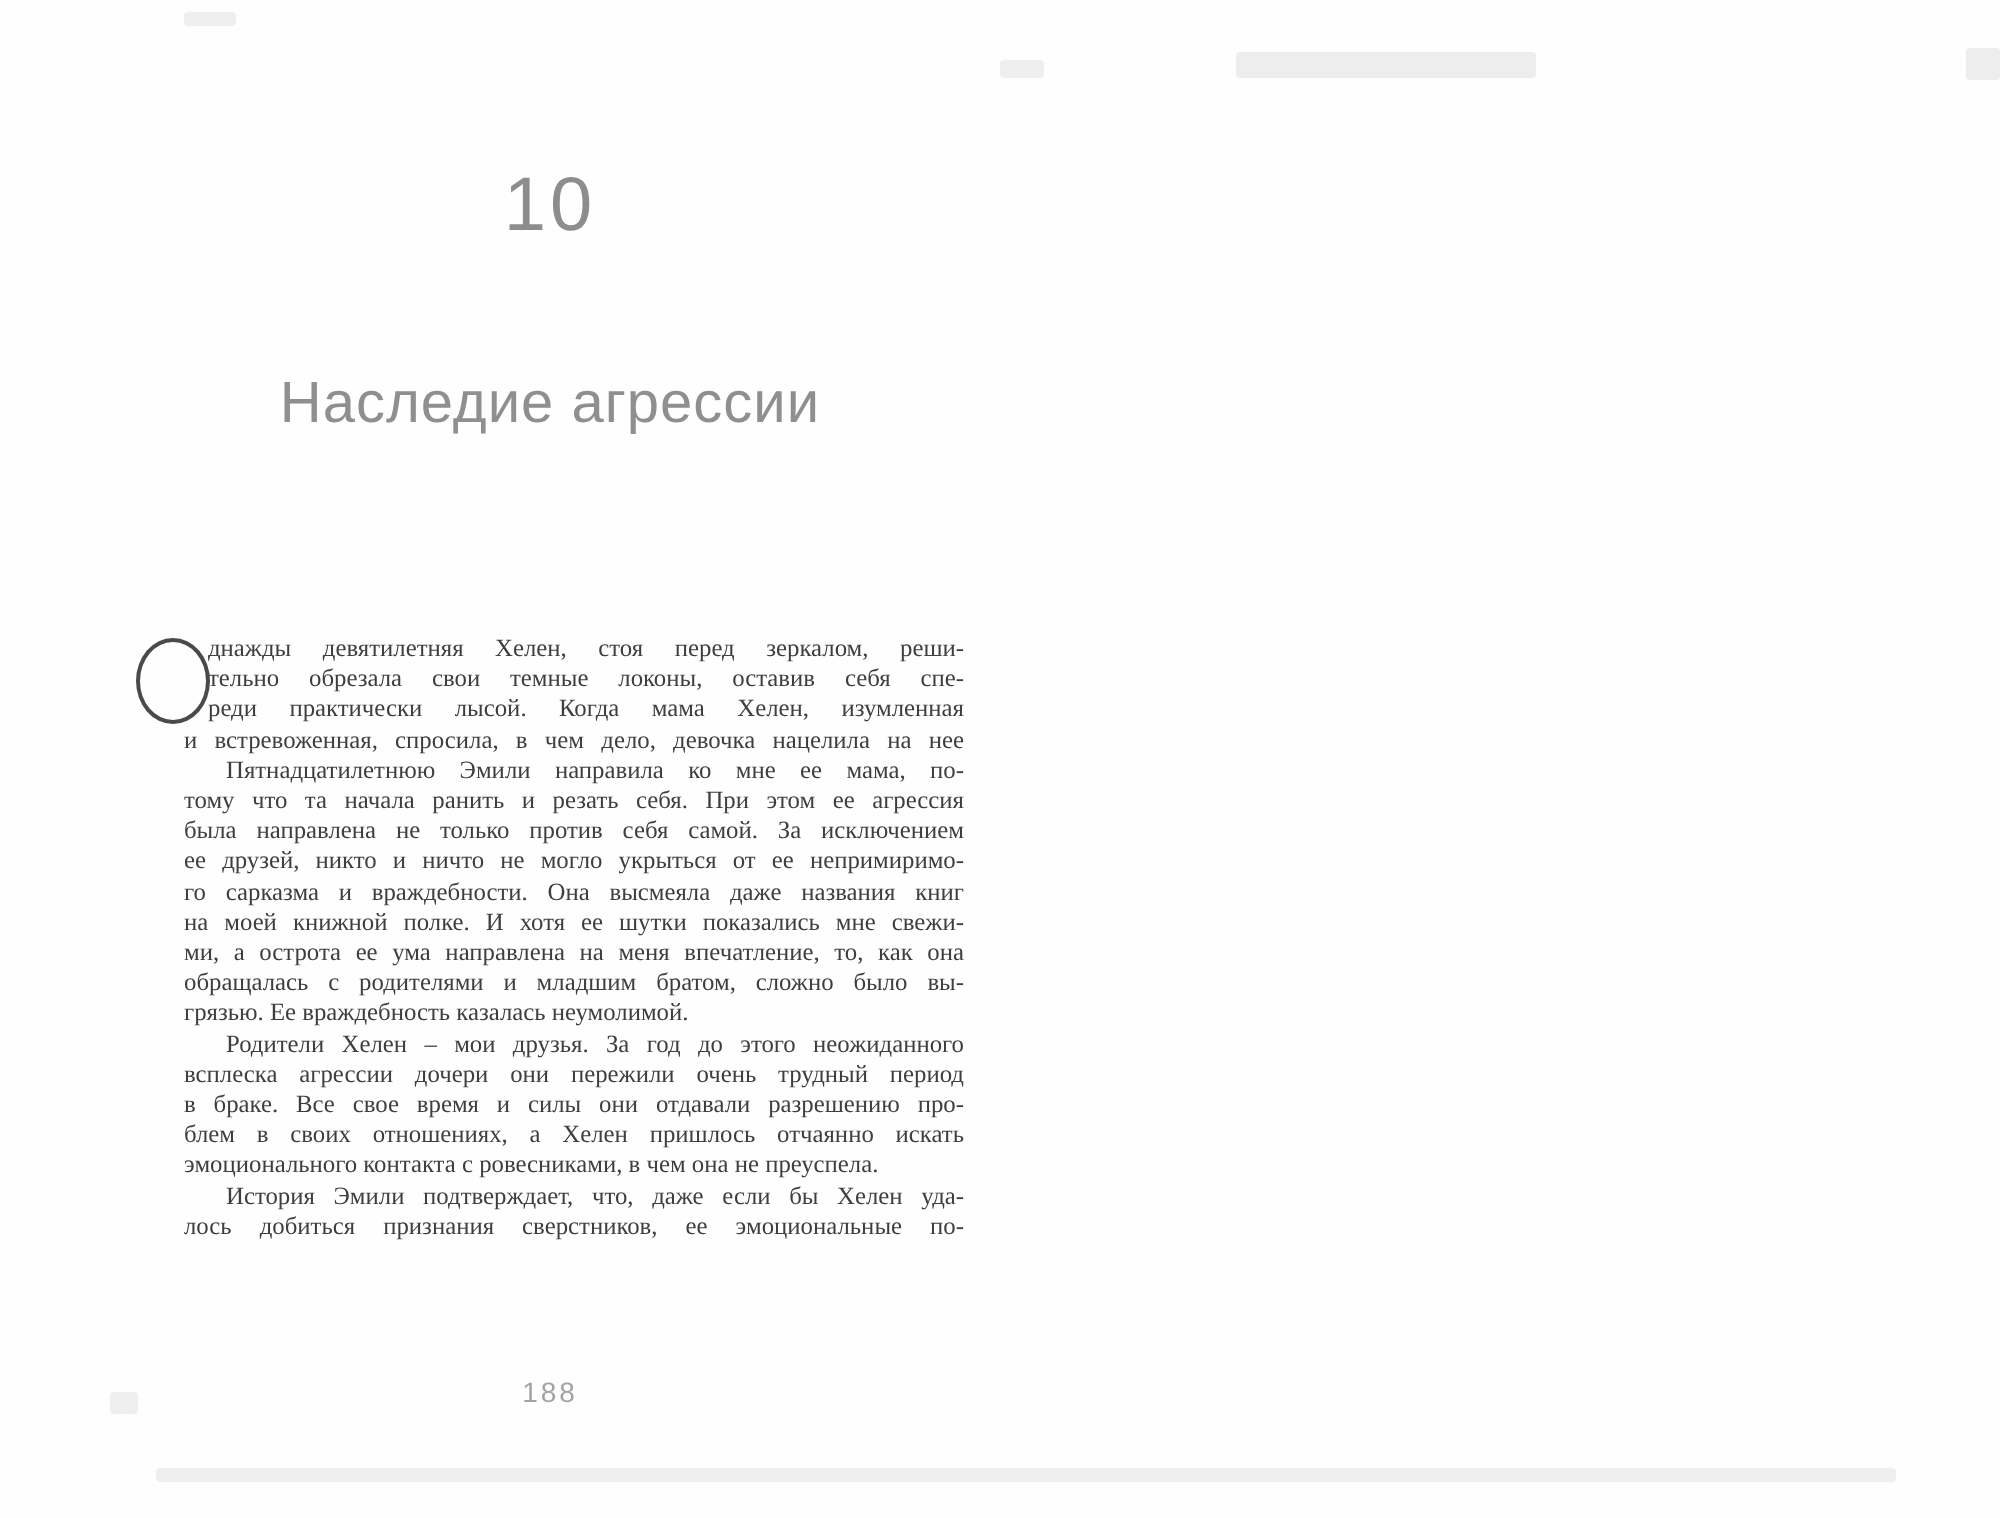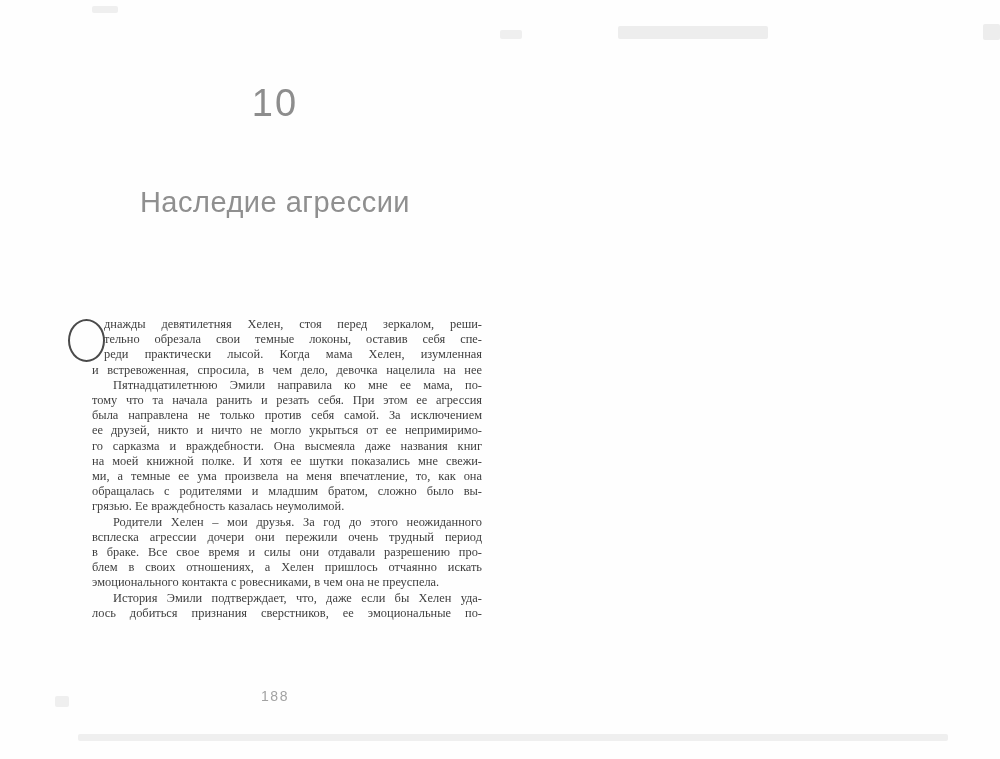--- a/index.html
+++ b/index.html
@@ -103,21 +103,21 @@
           <div class="line">реди практически лысой. Когда мама Хелен, изумленная</div>
           <div class="line">и встревоженная, спросила, в чем дело, девочка нацелила на нее</div>
         </div>
         <div class="para">
           <div class="line indent">Пятнадцатилетнюю Эмили направила ко мне ее мама, по-</div>
           <div class="line">тому что та начала ранить и резать себя. При этом ее агрессия</div>
           <div class="line">была направлена не только против себя самой. За исключением</div>
           <div class="line">ее друзей, никто и ничто не могло укрыться от ее непримиримо-</div>
           <div class="line">го сарказма и враждебности. Она высмеяла даже названия книг</div>
           <div class="line">на моей книжной полке. И хотя ее шутки показались мне свежи-</div>
-          <div class="line">ми, а темные ее ума произвела на меня впечатление, то, как она</div>
+          <div class="line">ми, а острота ее ума направлена на меня впечатление, то, как она</div>
           <div class="line">обращалась с родителями и младшим братом, сложно было вы-</div>
           <div class="line lastline">грязью. Ее враждебность казалась неумолимой.</div>
         </div>
         <div class="para">
           <div class="line indent">Родители Хелен – мои друзья. За год до этого неожиданного</div>
           <div class="line">всплеска агрессии дочери они пережили очень трудный период</div>
           <div class="line">в браке. Все свое время и силы они отдавали разрешению про-</div>
           <div class="line">блем в своих отношениях, а Хелен пришлось отчаянно искать</div>
           <div class="line lastline">эмоционального контакта с ровесниками, в чем она не преуспела.</div>
         </div>

